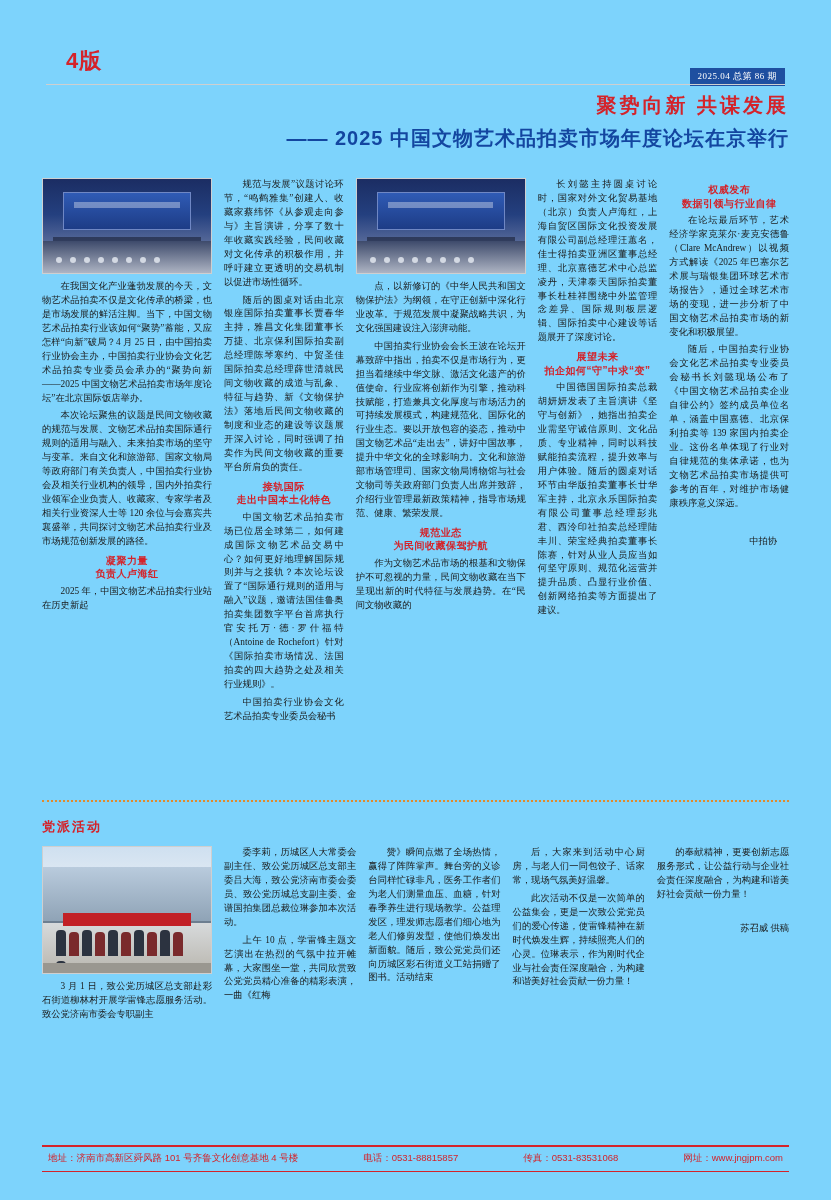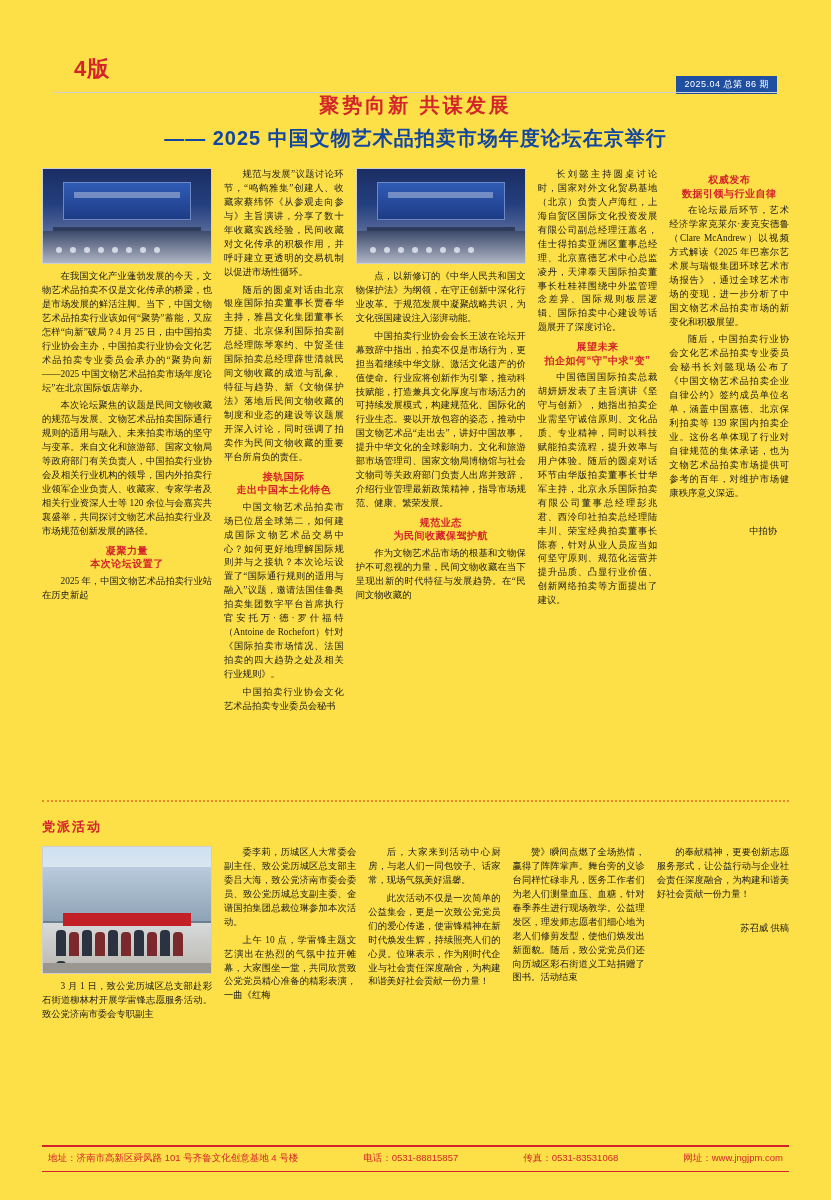--- a/index.html
+++ b/index.html
@@ -8,22 +8,22 @@
     width: 831px;
     height: 1200px;
     background: #ffffff;
     font-family: "Liberation Serif", serif;
     overflow: hidden;
   }
   .page {
     position: relative;
     width: 831px;
     height: 1200px;
-    background: #fde047;
-    padding: 12px;
+    background: #7dd3fc;
+    padding: 4px;
   }
   
   .topbar {
     position: relative;
     height: 72px;
   }
   .page-no {
     position: absolute;
     left: 62px;
     top: 42px;
@@ -33,54 +33,54 @@
     color: #d4232a;
     letter-spacing: 1px;
   }
   .issue {
     position: absolute;
     right: 42px;
     top: 64px;
     background: #1e4fa0;
     color: #fff;
     font-size: 9px;
-    font-family: Liberation Sans, sans-serif;
+    font-family: Liberation Serif, serif;
     padding: 2px 8px 3px 8px;
     letter-spacing: 0.5px;
   }
   .rule-top {
     position: absolute;
     left: 42px;
     right: 42px;
     top: 80px;
     border-top: 1px solid #cfcfcf;
   }
   
   .article {
     position: absolute;
     left: 42px;
     right: 42px;
     top: 92px;
   }
-  .headline-wrap { text-align: center; }
+  .headline-wrap { text-align: right; }
   .kicker {
     font-family: "Liberation Sans", sans-serif;
     font-weight: bold;
     font-size: 20px;
     color: #d4232a;
     letter-spacing: 3px;
     margin-bottom: 6px;
   }
   .mainline {
     font-family: "Liberation Sans", sans-serif;
     font-weight: bold;
     font-size: 20px;
     color: #1346a0;
     letter-spacing: 1px;
-    margin-bottom: 16px;
+    margin-bottom: 26px;
     white-space: nowrap;
   }
   .cols {
     display: flex;
     gap: 12px;
     margin-top: 6px;
   }
   .col {
     width: 170px;
     font-size: 9.3px;
@@ -291,21 +291,21 @@
           <div class="screen"></div>
           <div class="row"></div>
           <div class="stage"></div>
           <div class="dots">
             <span></span><span></span><span></span><span></span><span></span><span></span><span></span><span></span>
           </div>
         </div>
         <p>在我国文化产业蓬勃发展的今天，文物艺术品拍卖不仅是文化传承的桥梁，也是市场发展的鲜活注脚。当下，中国文物艺术品拍卖行业该如何“聚势”蓄能，又应怎样“向新”破局？4 月 25 日，由中国拍卖行业协会主办，中国拍卖行业协会文化艺术品拍卖专业委员会承办的“聚势向新——2025 中国文物艺术品拍卖市场年度论坛”在北京国际饭店举办。</p>
         <p>本次论坛聚焦的议题是民间文物收藏的规范与发展、文物艺术品拍卖国际通行规则的适用与融入、未来拍卖市场的坚守与变革。来自文化和旅游部、国家文物局等政府部门有关负责人，中国拍卖行业协会及相关行业机构的领导，国内外拍卖行业领军企业负责人、收藏家、专家学者及相关行业资深人士等 120 余位与会嘉宾共襄盛举，共同探讨文物艺术品拍卖行业及市场规范创新发展的路径。</p>
         <div class="sub-red two-line" style="white-space:pre-line">凝聚力量
-本次论坛设置了</div>
+负责人卢海红</div>
         <p>2025 年，中国文物艺术品拍卖行业站在历史新起</p>
       </div>
 
       <div class="col">
         <p>规范与发展”议题讨论环节，“鸣鹤雅集”创建人、收藏家蔡纬怀《从参观走向参与》主旨演讲，分享了数十年收藏实践经验，民间收藏对文化传承的积极作用，并呼吁建立更透明的交易机制以促进市场性循环。</p>
         <p>随后的圆桌对话由北京银座国际拍卖董事长贾春华主持，雅昌文化集团董事长万捷、北京保利国际拍卖副总经理陈琴寒约、中贸圣佳国际拍卖总经理薛世清就民间文物收藏的成道与乱象、特征与趋势、新《文物保护法》落地后民间文物收藏的制度和业态的建设等议题展开深入讨论，同时强调了拍卖作为民间文物收藏的重要平台所肩负的责任。</p>
         <div class="sub-red two-line" style="white-space:pre-line">接轨国际
 走出中国本土化特色</div>
         <p>中国文物艺术品拍卖市场已位居全球第二，如何建成国际文物艺术品交易中心？如何更好地理解国际规则并与之接轨？本次论坛设置了“国际通行规则的适用与融入”议题，邀请法国佳鲁奥拍卖集团数字平台首席执行官安托万·德·罗什福特（Antoine de Rochefort）针对《国际拍卖市场情况、法国拍卖的四大趋势之处及相关行业规则》。</p>
         <p>中国拍卖行业协会文化艺术品拍卖专业委员会秘书</p>
@@ -363,26 +363,26 @@
         </div>
         <p>3 月 1 日，致公党历城区总支部赴彩石街道柳林村开展学雷锋志愿服务活动。致公党济南市委会专职副主</p>
       </div>
 
       <div class="col2">
         <p>委李莉，历城区人大常委会副主任、致公党历城区总支部主委吕大海，致公党济南市委会委员、致公党历城总支副主委、金谱国拍集团总裁位琳参加本次活动。</p>
         <p>上午 10 点，学雷锋主题文艺演出在热烈的气氛中拉开帷幕，大家围坐一堂，共同欣赏致公党党员精心准备的精彩表演，一曲《红梅</p>
       </div>
 
       <div class="col2">
+        <p>赞》瞬间点燃了全场热情，赢得了阵阵掌声。舞台旁的义诊台同样忙碌非凡，医务工作者们为老人们测量血压、血糖，针对春季养生进行现场教学。公益理发区，理发师志愿者们细心地为老人们修剪发型，使他们焕发出新面貌。随后，致公党党员们还向历城区彩石街道义工站捐赠了图书。活动结束</p>
+      </div>
+
+      <div class="col2">
         <p>后，大家来到活动中心厨房，与老人们一同包饺子、话家常，现场气氛美好温馨。</p>
         <p>此次活动不仅是一次简单的公益集会，更是一次致公党党员们的爱心传递，使雷锋精神在新时代焕发生辉，持续照亮人们的心灵。位琳表示，作为刚时代企业与社会责任深度融合，为构建和谐美好社会贡献一份力量！</p>
-      </div>
-
-      <div class="col2">
-        <p>赞》瞬间点燃了全场热情，赢得了阵阵掌声。舞台旁的义诊台同样忙碌非凡，医务工作者们为老人们测量血压、血糖，针对春季养生进行现场教学。公益理发区，理发师志愿者们细心地为老人们修剪发型，使他们焕发出新面貌。随后，致公党党员们还向历城区彩石街道义工站捐赠了图书。活动结束</p>
       </div>
 
       <div class="col2">
         <p>的奉献精神，更要创新志愿服务形式，让公益行动与企业社会责任深度融合，为构建和谐美好社会贡献一份力量！</p>
         <div class="sign2">苏召威 供稿</div>
       </div>
 
     </div>
   </div>
 

